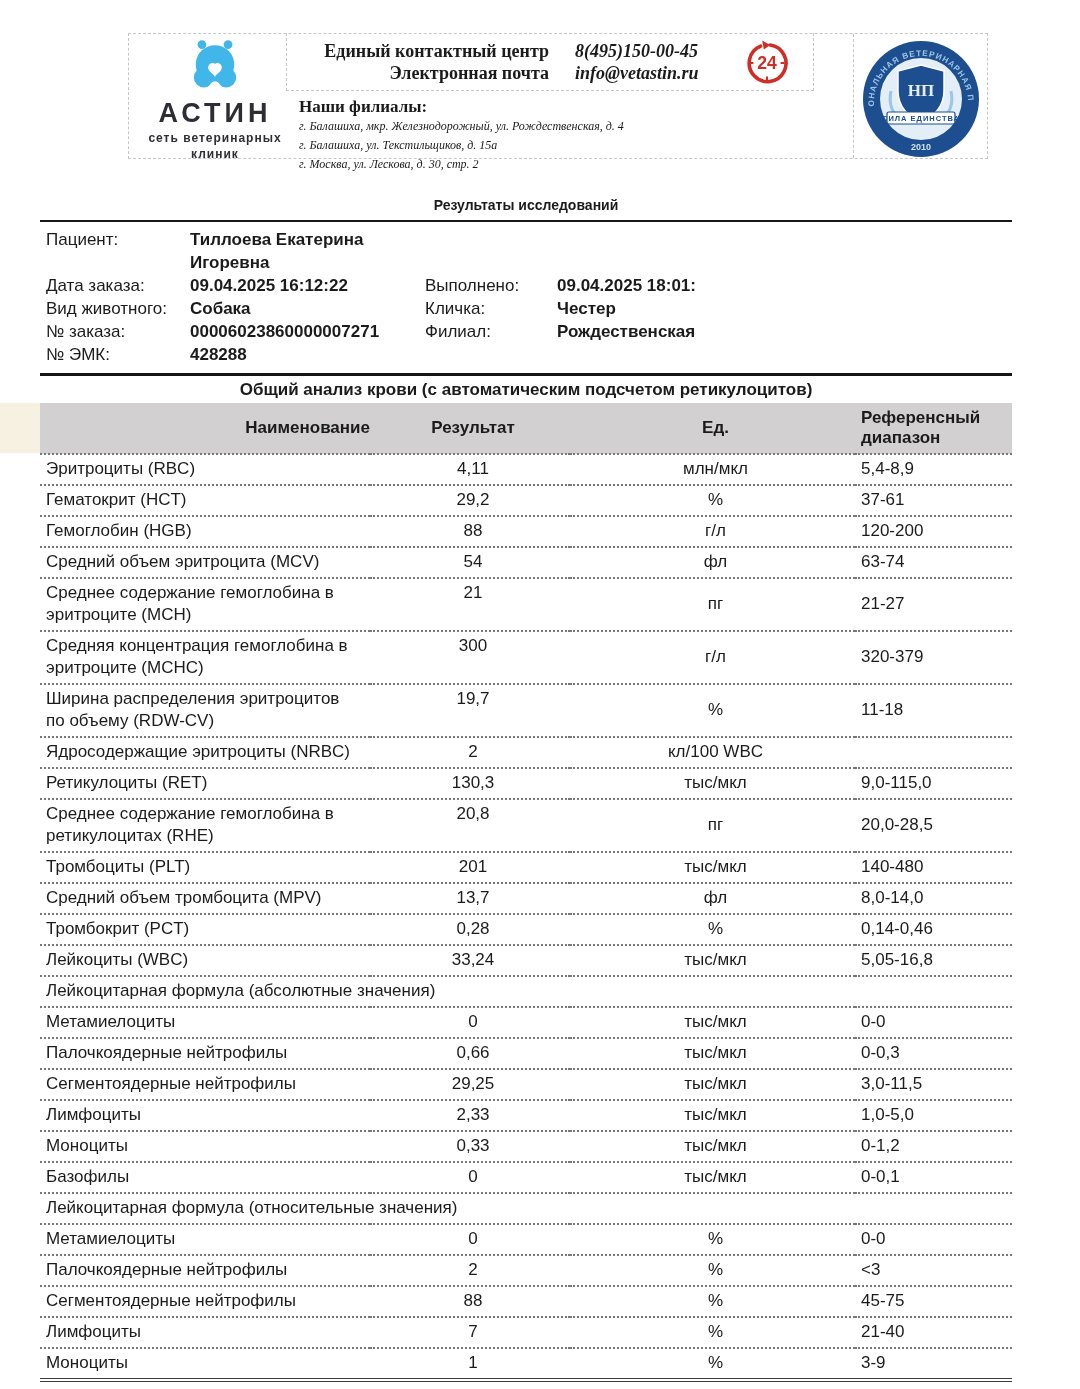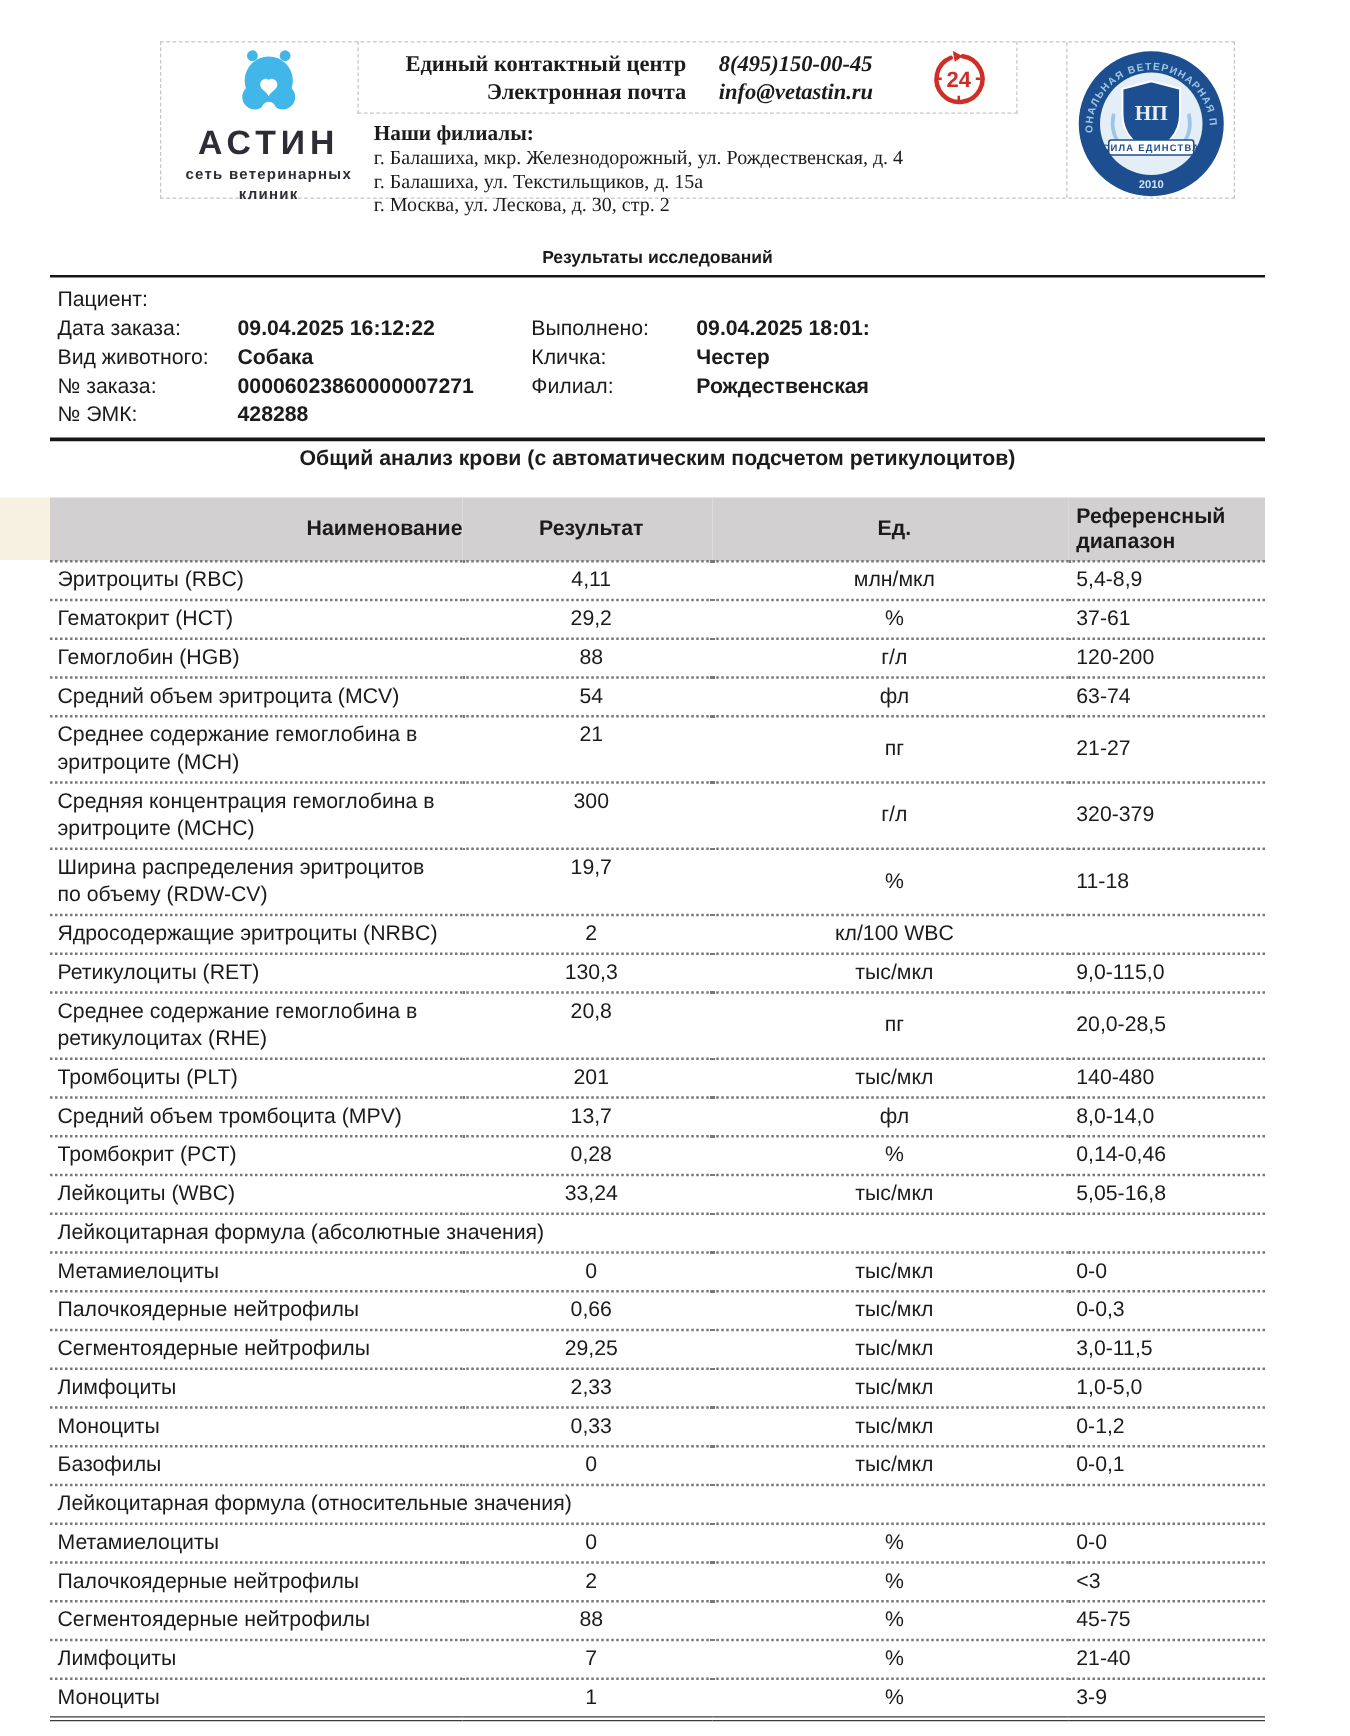--- a/index.html
+++ b/index.html
@@ -28,21 +28,21 @@
     border-left: 1px dashed #c6c6c6; border-right: 1px dashed #c6c6c6; border-bottom: 1px dashed #c6c6c6;
     font-family: "Liberation Serif", serif; padding-top: 7px;
   }
   .contact-row { display: flex; line-height: 22px; }
   .contact-label { width: 262px; text-align: right; font-weight: bold; font-size: 18px; }
   .contact-value { margin-left: 26px; font-weight: bold; font-size: 18px; font-style: italic; }
   .badge24 { position: absolute; left: 456px; top: 6px; width: 48px; height: 48px; }
 
   .branches { position: absolute; left: 170px; top: 63px; font-family: "Liberation Serif", serif; }
   .branches-label { font-weight: bold; font-size: 17px; line-height: 20px; }
-  .branch-line { font-size: 16px; line-height: 19px; }
+  .branch-line { font-size: 12px; line-height: 19px; font-style: italic; }
 
   .seal-cell {
     position: absolute; right: 0; top: 0; width: 134px; height: 124px;
     border-left: 1px dashed #c6c6c6;
     display: flex; align-items: center; justify-content: center;
   }
   .seal-svg { width: 120px; height: 120px; margin-top: 6px; }
 
   
   .report-title { text-align: center; font-size: 14px; font-weight: bold; margin: 38px 0 7px; }
@@ -50,21 +50,21 @@
     border-top: 2px solid #161616; border-bottom: 3px solid #161616;
     padding: 6px 0 7px 6px;
   }
   .patient-row { display: flex; font-size: 17px; line-height: 23px; }
   .p-label  { width: 144px; }
   .p-value  { width: 235px; font-weight: bold; }
   .p-label2 { width: 132px; }
   .p-value2 { font-weight: bold; }
 
   
-  .section-title { text-align: center; font-size: 17px; font-weight: bold; padding: 4px 0 21px; }
+  .section-title { text-align: center; font-size: 17px; font-weight: bold; padding: 4px 0 3px; }
   .table-wrap { position: relative; }
   .beige-strip { position: absolute; left: -40px; top: 0; width: 40px; height: 50px; background: #f6f1e0; }
   table.results { width: 972px; border-collapse: collapse; font-size: 17px; border-bottom: 4px double #3b3b3b; }
   col.c-name  { width: 330px; }
   col.c-result{ width: 200px; }
   col.c-unit  { width: 285px; }
   col.c-range { width: 157px; }
   thead th {
     background: #d2d0d1; font-weight: bold; font-size: 17px;
     padding: 5px 0 5px 6px; border-bottom: 2px dotted #787878;
@@ -155,20 +155,21 @@
         <text x="60" y="111" text-anchor="middle" font-family="Liberation Sans, sans-serif" font-size="9" font-weight="bold" fill="#cfe2f2">2010</text>
       </svg>
     </div>
   </div>
 
   <div class="report-title">Результаты исследований</div>
 
   <div class="patient-block" id="patient-block">
       <div class="patient-row">
         <div class="p-label">Пациент:</div>
+        <div class="p-value">Тиллоева Екатерина Игоревна</div>
         <div class="p-label2"></div>
         <div class="p-value2"></div>
       </div>
       <div class="patient-row">
         <div class="p-label">Дата заказа:</div>
         <div class="p-value">09.04.2025 16:12:22</div>
         <div class="p-label2">Выполнено:</div>
         <div class="p-value2">09.04.2025 18:01:</div>
       </div>
       <div class="patient-row">

